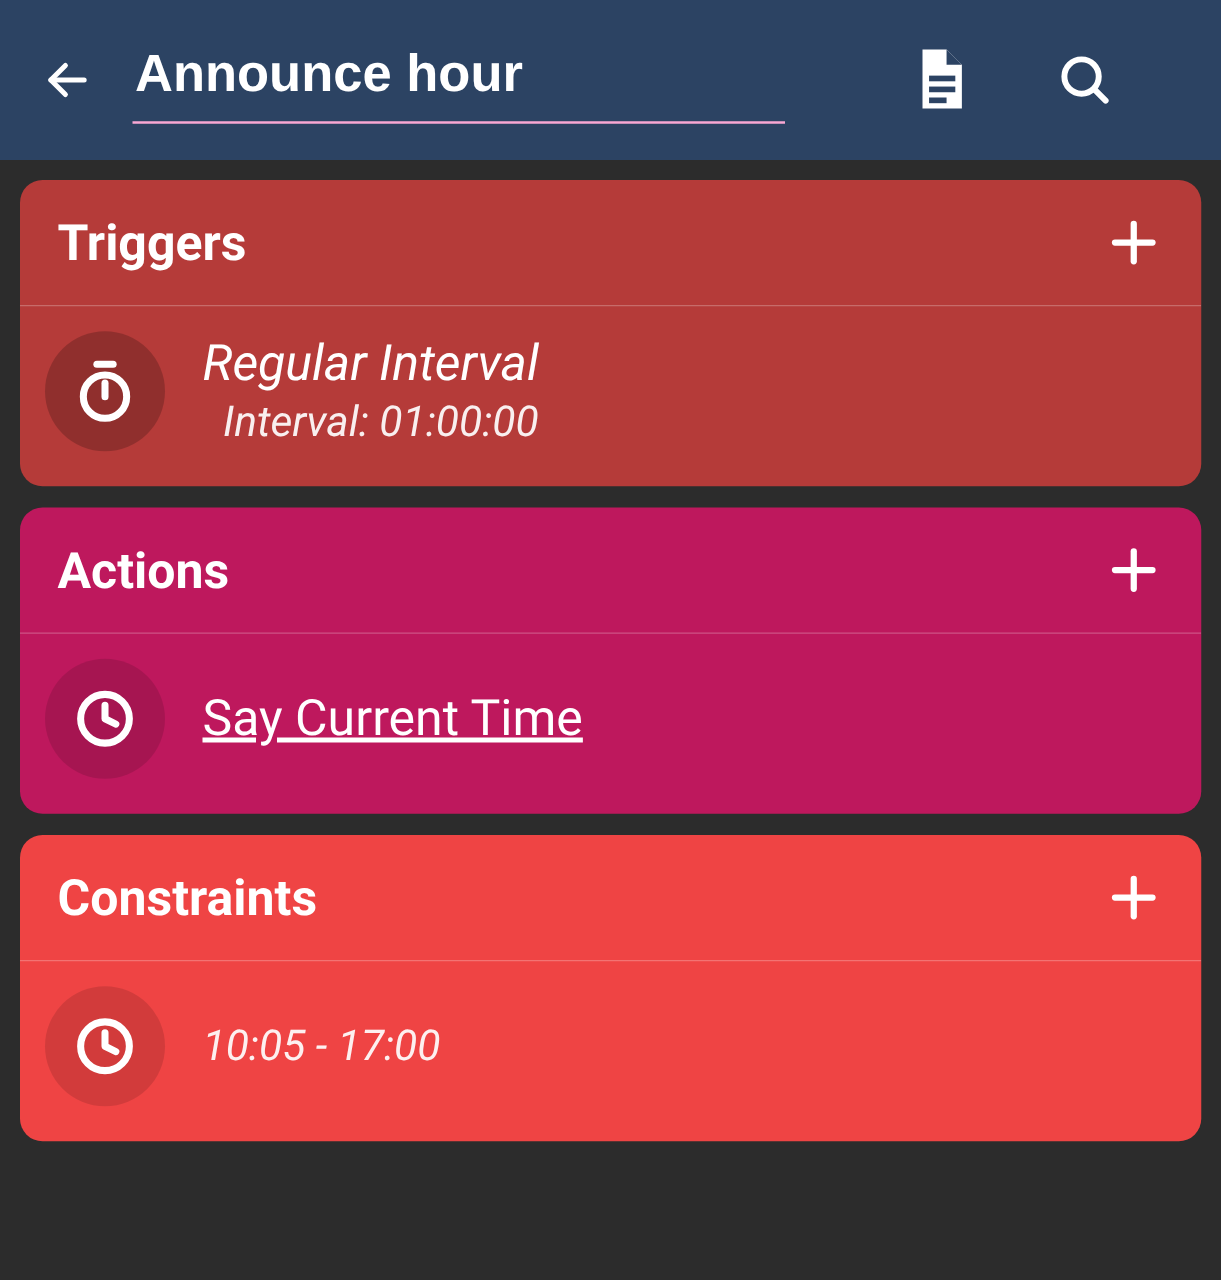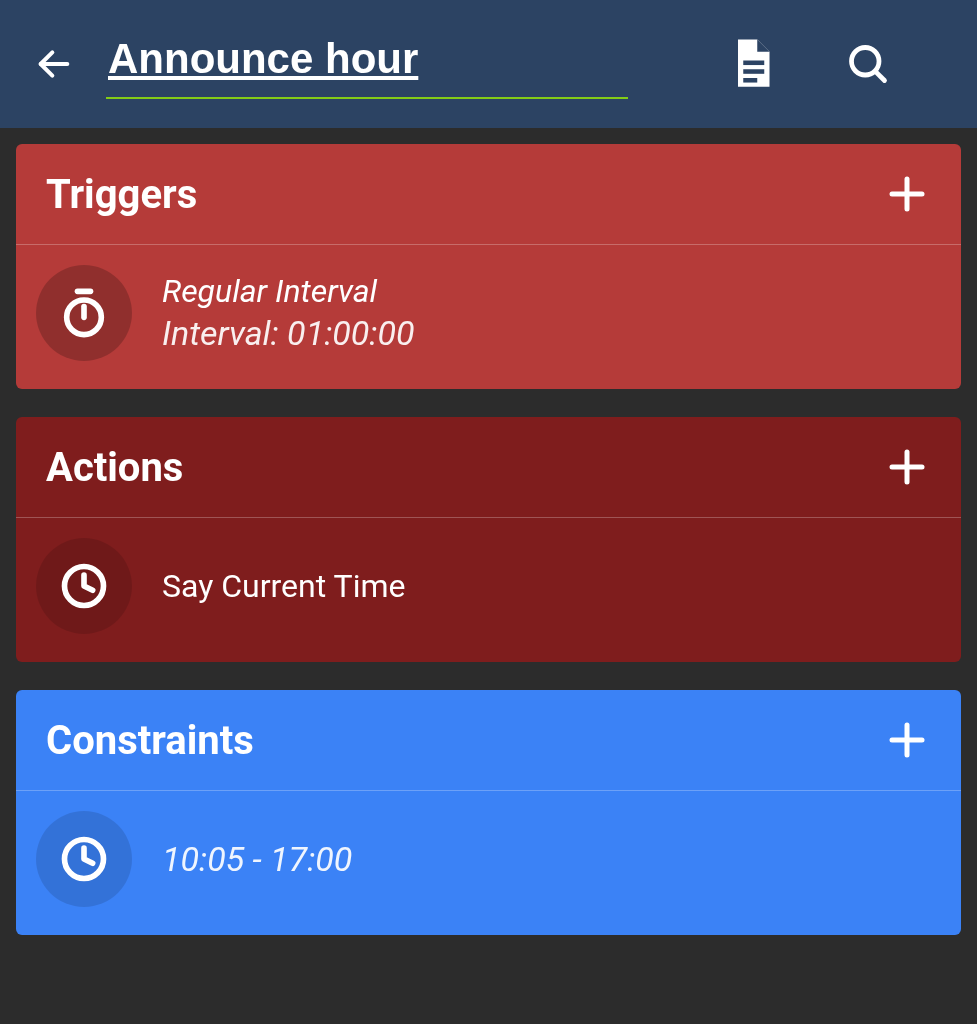--- a/index.html
+++ b/index.html
@@ -26,49 +26,48 @@
     flex-shrink: 0;
   }
   .title-wrap {
     flex: 1;
     padding-right: 40px;
   }
   .title-input {
     width: 522px;
     background: transparent;
     border: none;
-    border-bottom: 2px solid #84cc16;
+    border-bottom: 2px solid #f9a8d4;
     color: #ffffff;
     font-size: 42px;
     font-weight: 700;
     padding: 6px 2px 14px 2px;
     outline: none;
-    text-decoration: underline;
   }
   .appbar .icon-btn {
     width: 64px; height: 64px;
     display: flex; align-items: center; justify-content: center;
     cursor: pointer;
     flex-shrink: 0;
     margin-left: 24px;
   }
   .appbar .icon-btn svg { display: block; }
 
   
   .content {
     padding: 16px 16px 0 16px;
   }
   .card {
-    border-radius: 6px;
-    margin-bottom: 28px;
+    border-radius: 18px;
+    margin-bottom: 17px;
     overflow: hidden;
   }
   .card.triggers   { background: #b53b39; }
-  .card.actions    { background: #7f1d1d; }
-  .card.constraints{ background: #3b82f6; }
+  .card.actions    { background: #be185d; }
+  .card.constraints{ background: #ef4444; }
 
   .card-header {
     display: flex;
     align-items: center;
     justify-content: space-between;
     padding: 26px 30px 26px 30px;
     border-bottom: 1px solid rgba(255,255,255,0.25);
   }
   .card-header .section-title {
     font-size: 40px;
@@ -92,30 +91,31 @@
     border-radius: 50%;
     display: flex; align-items: center; justify-content: center;
     flex-shrink: 0;
   }
   .triggers   .row-icon { background: rgba(0,0,0,0.20); }
   .actions    .row-icon { background: rgba(0,0,0,0.12); }
   .constraints .row-icon { background: rgba(0,0,0,0.12); }
 
   .row-text { display: flex; flex-direction: column; gap: 4px; }
   .row-title {
-    font-size: 32px;
+    font-size: 40px;
     font-style: italic;
     font-weight: 400;
     line-height: 1.15;
   }
-  .actions .row-title { font-style: normal; }
+  .actions .row-title { font-style: normal; text-decoration: underline; }
   .row-sub {
     font-size: 34px;
     font-style: italic;
     opacity: 0.92;
+    text-align: right;
   }
   .actions .row-sub { font-style: normal; }
 </style>
 </head>
 <body>
 
 <div class="appbar">
   <div class="back">
     <svg width="40" height="40" viewBox="0 0 24 24" fill="none" stroke="#ffffff" stroke-width="2.4" stroke-linecap="round" stroke-linejoin="round">
       <line x1="20" y1="12" x2="4" y2="12"></line>

